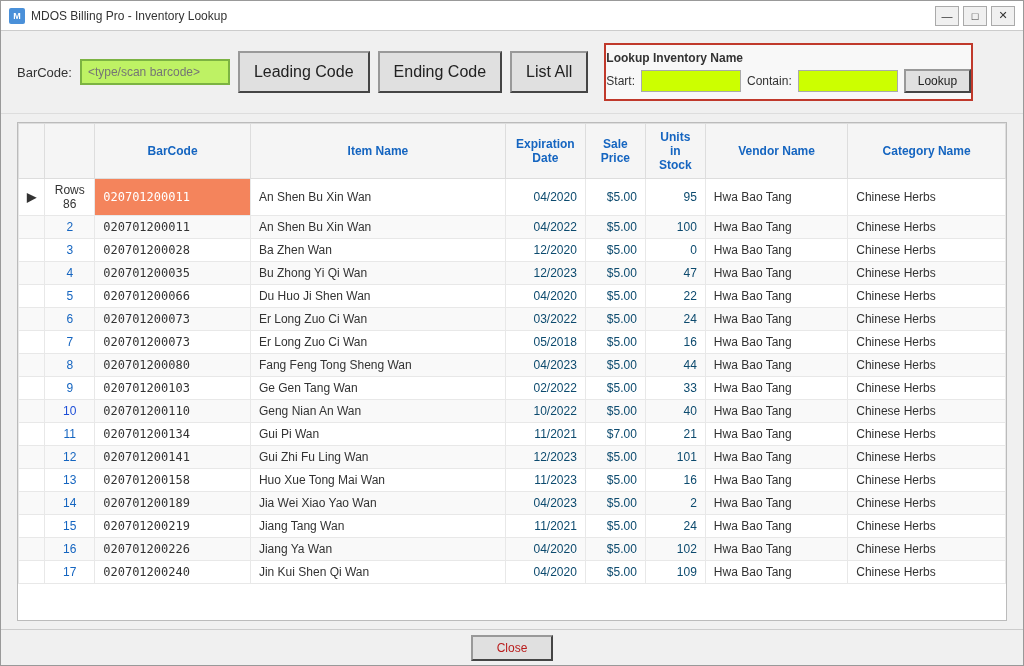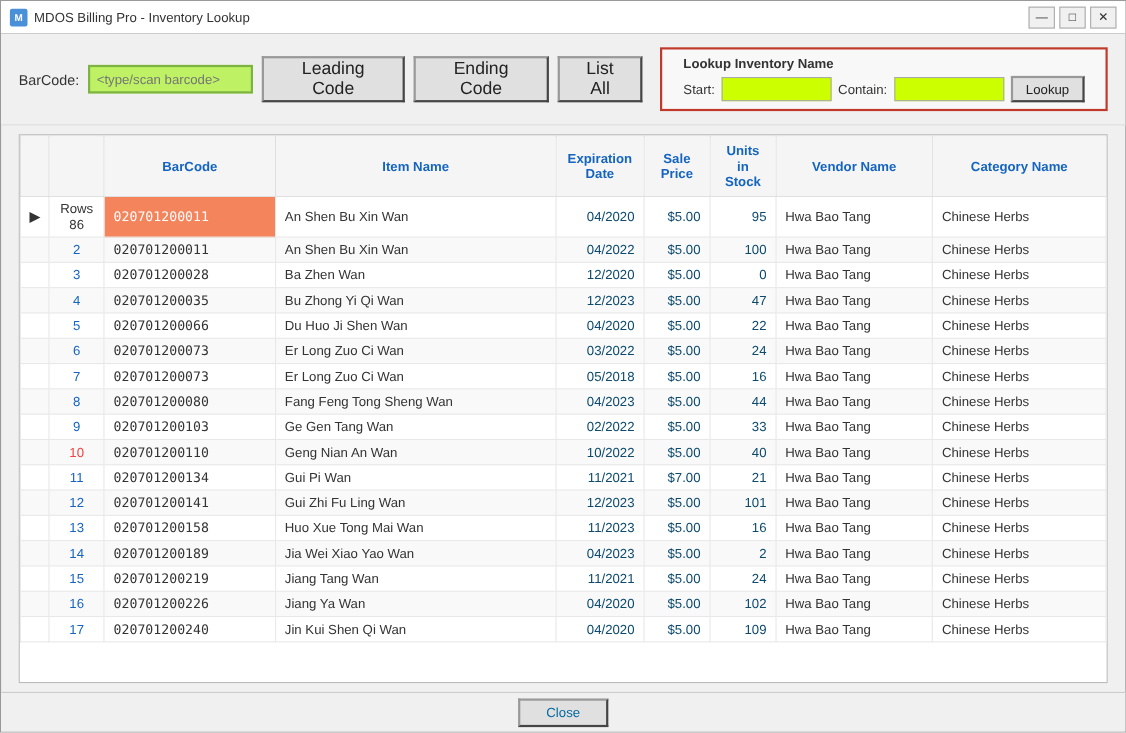--- a/index.html
+++ b/index.html
@@ -98,21 +98,21 @@
       background: #e0e0e0;
       cursor: pointer;
       font-size: 16px;
       color: #222;
       font-family: inherit;
     }
 
     .lookup-panel {
       border: 2px solid #c0392b;
       background: #f8f8f8;
-      padding: 6px 19px;
+      padding: 6px 0;
       display: flex;
       flex-direction: column;
       gap: 4px;
       margin-left: 8px;
     }
     .lookup-panel-title {
       font-size: 12px;
       font-weight: bold;
       color: #333;
     }
@@ -240,21 +240,21 @@
       justify-content: center;
       flex-shrink: 0;
     }
     .close-footer-btn {
       height: 26px;
       padding: 0 24px;
       border: 2px outset #999;
       background: #e0e0e0;
       cursor: pointer;
       font-size: 12px;
-      color: #0369a1;
+      color: #b91c1c;
       font-family: inherit;
     }
   </style>
 </head>
 <body>
 
 <div class="window">
 
   <div class="title-bar">
     <div class="title-bar-left">
@@ -400,21 +400,21 @@
               <td class="barcode-cell">020701200103</td>
               <td class="item-name-cell">Ge Gen Tang Wan</td>
               <td class="date-cell">02/2022</td>
               <td class="price-cell">$5.00</td>
               <td class="stock-cell">33</td>
               <td class="vendor-cell">Hwa Bao Tang</td>
               <td class="category-cell">Chinese Herbs</td>
             </tr>
             <tr>
               <td class="row-marker"></td>
-              <td class="row-num" style="color: #ef4444;">10</td>
+              <td class="row-num" style="color: #1d4ed8;">10</td>
               <td class="barcode-cell">020701200110</td>
               <td class="item-name-cell">Geng Nian An Wan</td>
               <td class="date-cell">10/2022</td>
               <td class="price-cell">$5.00</td>
               <td class="stock-cell">40</td>
               <td class="vendor-cell">Hwa Bao Tang</td>
               <td class="category-cell">Chinese Herbs</td>
             </tr>
             <tr>
               <td class="row-marker"></td>

